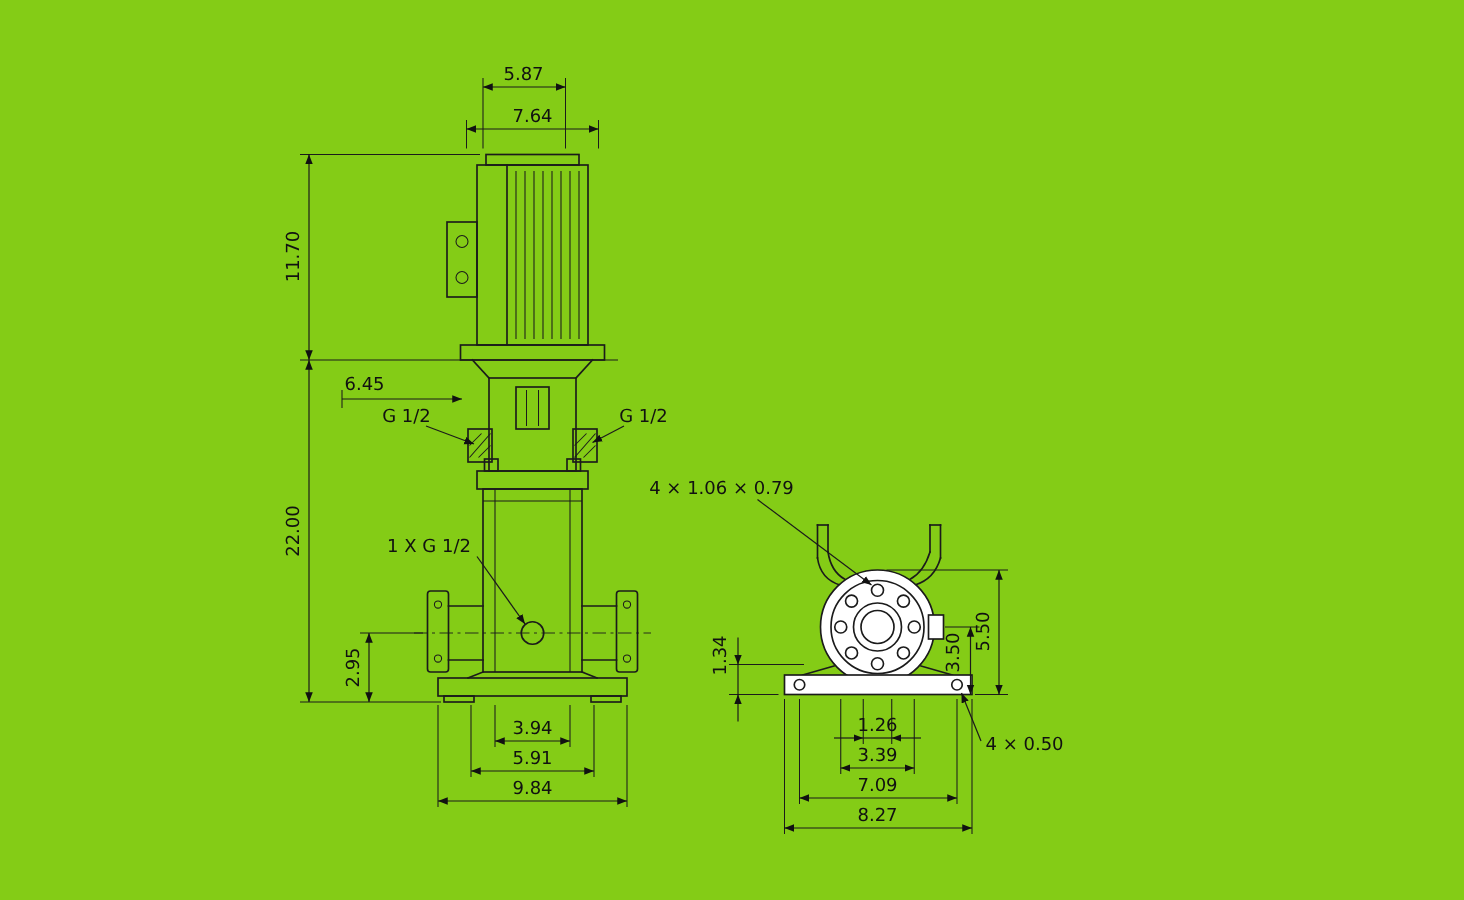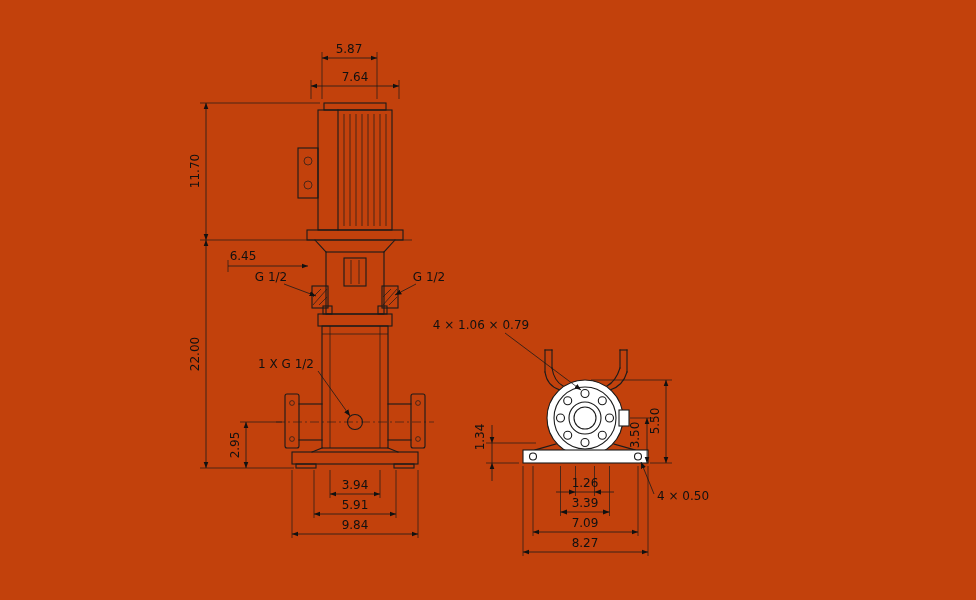--- a/index.html
+++ b/index.html
@@ -1,17 +1,17 @@
 <!DOCTYPE html>
 <html><head>
 <meta charset="utf-8">
 <title>Dimensional drawing</title>
 <style>
   html,body{margin:0;padding:0;background:#ffffff;}
-  .stage{width:976px;height:600px;position:relative;background:#c2410c;font-family:"DejaVu Sans",sans-serif;}
+  .stage{width:976px;height:600px;position:relative;background:#84cc16;font-family:"DejaVu Sans",sans-serif;}
   svg text{font-family:"DejaVu Sans",sans-serif;font-size:12px;fill:#111;}
   .obj{stroke:#1b1b1b;stroke-width:1.1;fill:none;stroke-linecap:square;}
   .objf{stroke:#1b1b1b;stroke-width:1.1;fill:#ffffff;}
   .thin{stroke:#1b1b1b;stroke-width:0.7;fill:none;}
   .dim{stroke:#1b1b1b;stroke-width:0.8;fill:none;}
   .cl{stroke:#1b1b1b;stroke-width:0.6;fill:none;stroke-dasharray:9 3 2 3;}
 </style>
 </head>
 <body>
 

